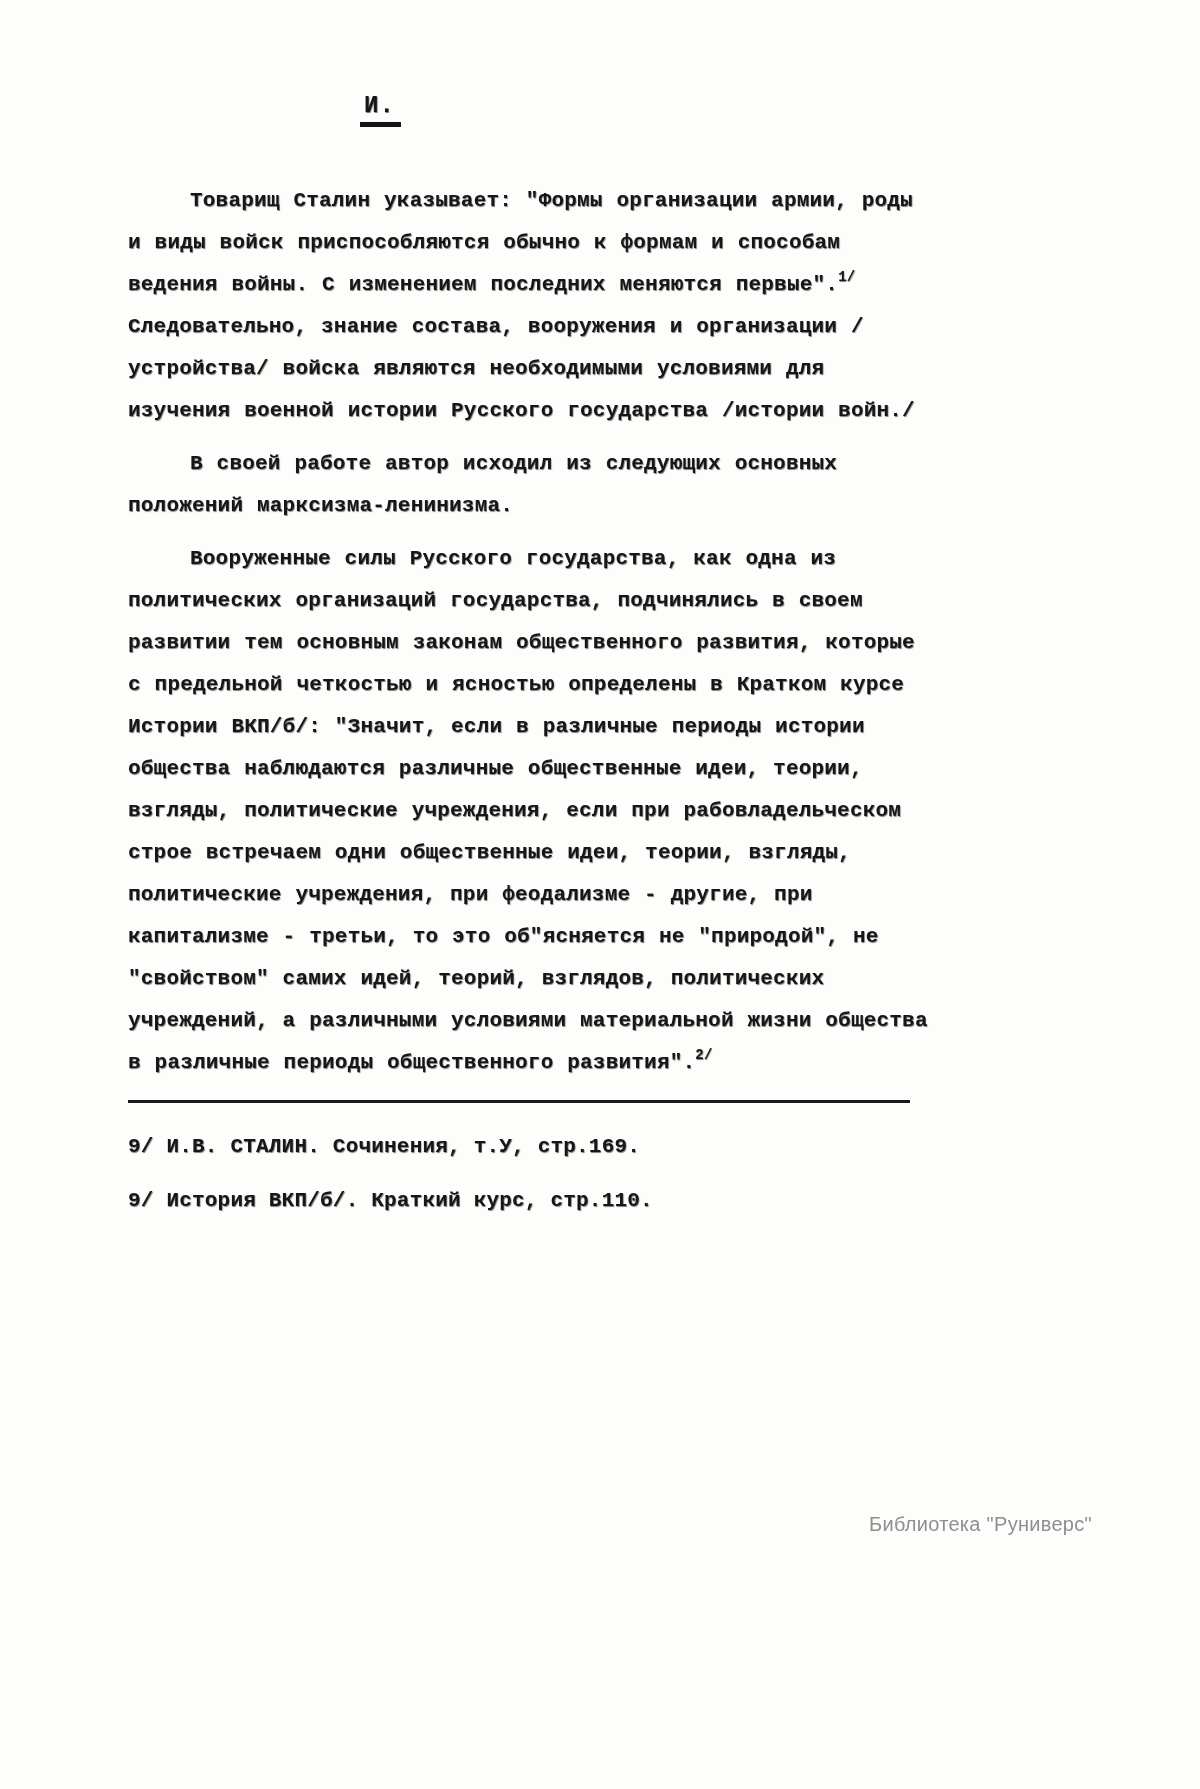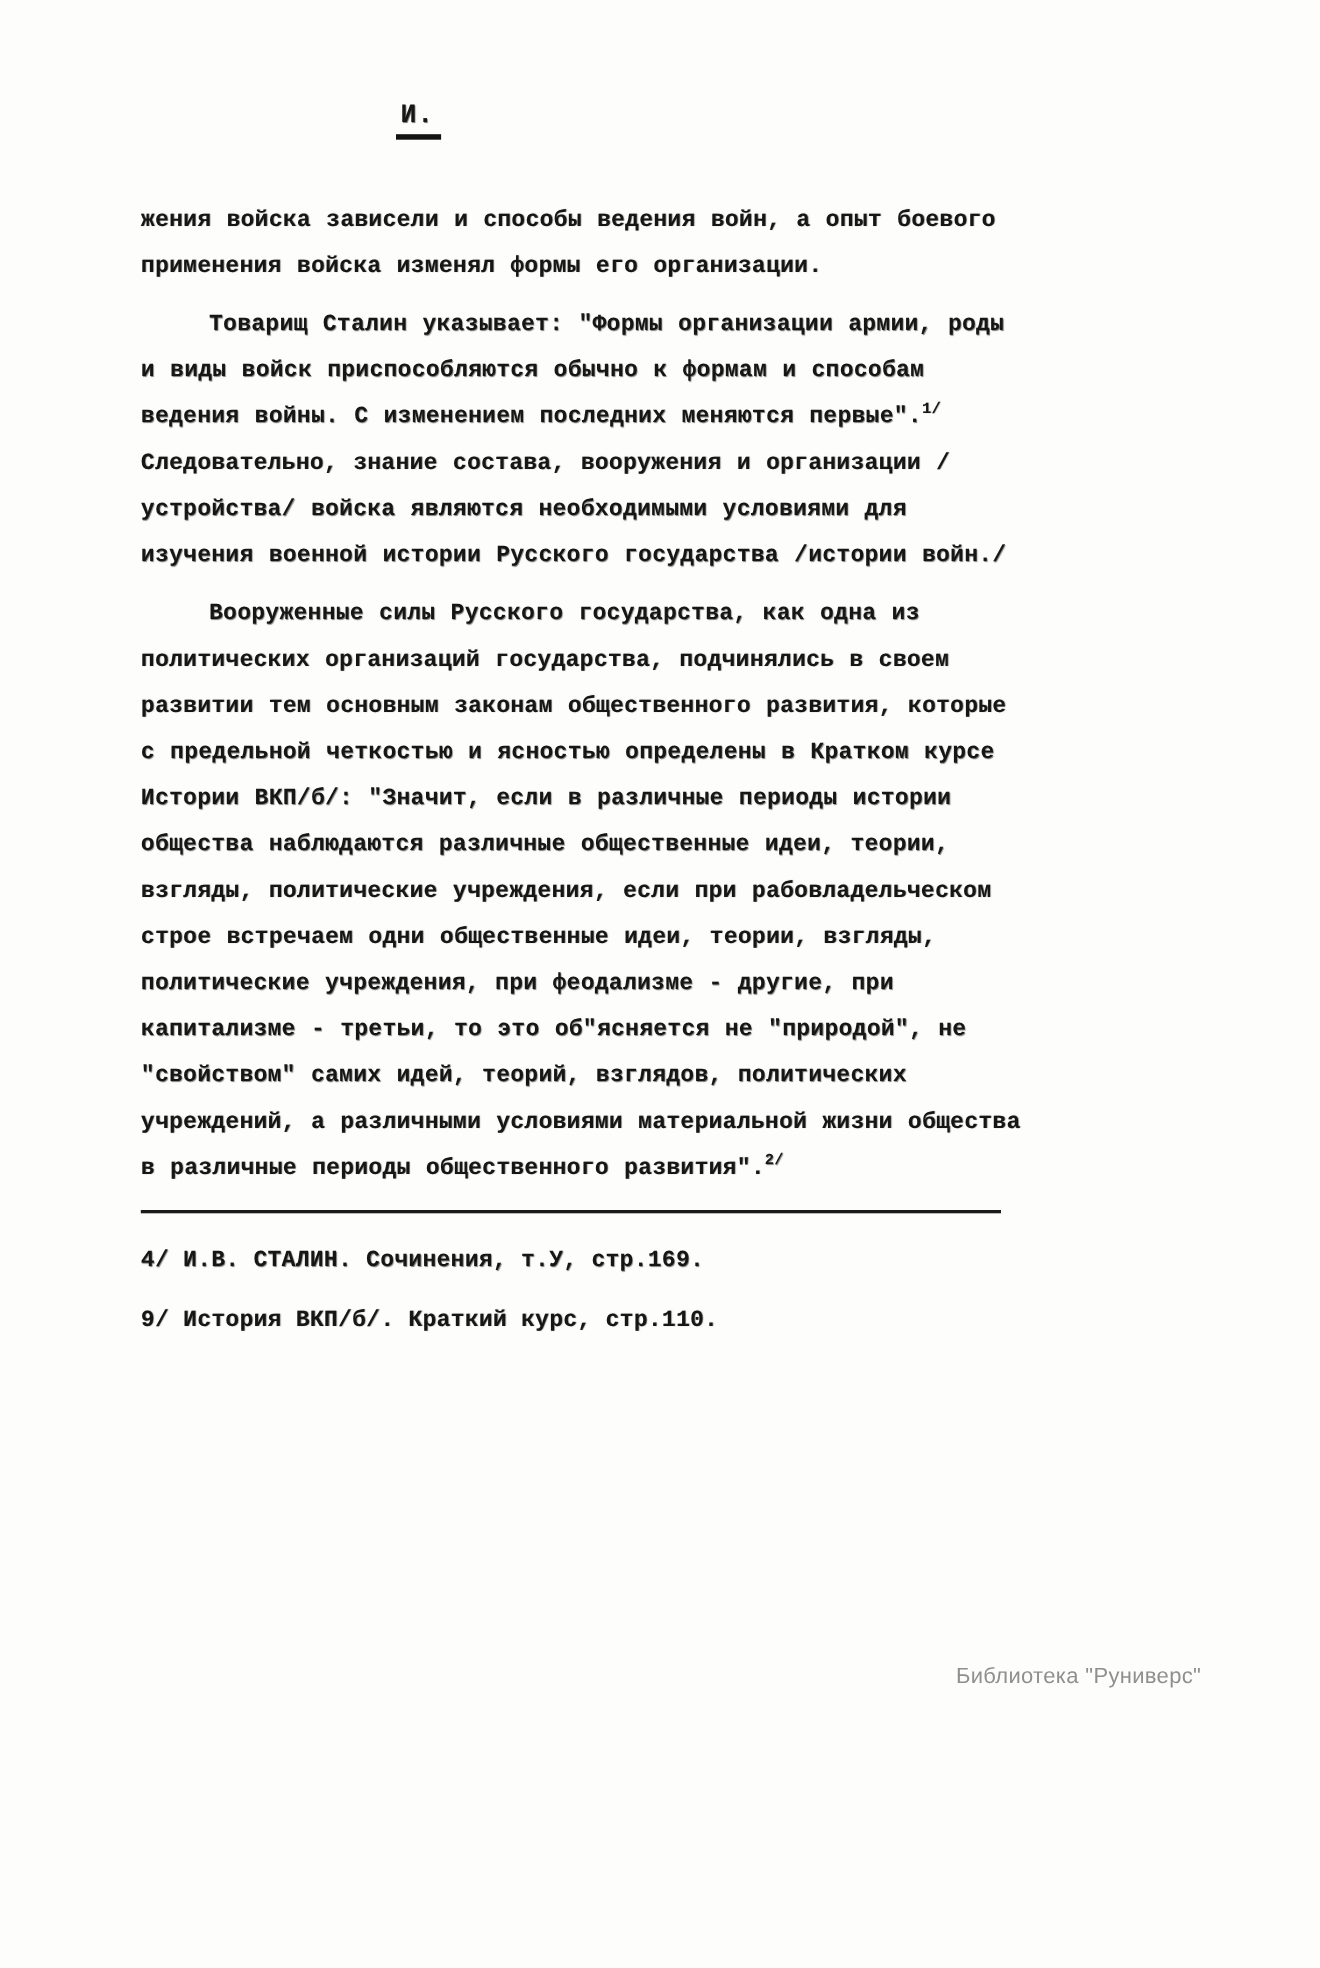--- a/index.html
+++ b/index.html
@@ -77,26 +77,26 @@
 </style>
 </head>
 <body>
 
 <div class="page">
 
   <div class="page-number">И.</div>
 
   <div class="text-column">
     <div id="paragraphs">
-        <p class="para"><span>жения войска зависели и способы ведения войн, а опыт боевого применения войска изменял формы его организации.</span></p>
         <p class="para indent"><span>Товарищ Сталин указывает:  "Формы организации армии, роды и виды войск приспособляются обычно к формам и способам ведения войны.  С изменением последних меняются первые".</span><sup>1/</sup><span> Следовательно, знание состава, вооружения и организации /устройства/ войска являются необходимыми условиями для изучения военной истории Русского государства /истории войн./</span></p>
+        <p class="para indent"><span>В своей работе автор исходил из следующих основных положений марксизма-ленинизма.</span></p>
         <p class="para indent"><span>Вооруженные силы Русского государства, как одна из политических организаций государства, подчинялись в своем развитии тем основным законам общественного развития, которые с предельной четкостью и ясностью определены в Кратком курсе Истории ВКП/б/: "Значит, если в различные периоды истории общества наблюдаются различные общественные идеи, теории, взгляды, политические учреждения, если при рабовладельческом строе встречаем одни общественные идеи, теории, взгляды, политические учреждения, при феодализме - другие, при капитализме - третьи, то это об"ясняется не "природой", не "свойством" самих идей, теорий, взглядов, политических учреждений, а различными условиями материальной жизни общества в различные периоды общественного развития".</span><sup>2/</sup></p>
       </div>
     <div class="footnote-rule"></div>
     <div id="footnotes">
-        <p class="footnote">4/ И.В. СТАЛИН.  Сочинения, т.У, стр.169.</p>
+        <p class="footnote">9/ И.В. СТАЛИН.  Сочинения, т.У, стр.169.</p>
         <p class="footnote">9/ История ВКП/б/.  Краткий курс, стр.110.</p>
       </div>
   </div>
 
   <div class="watermark">Библиотека "Руниверс"</div>
 
 </div>
 
 </body></html>

